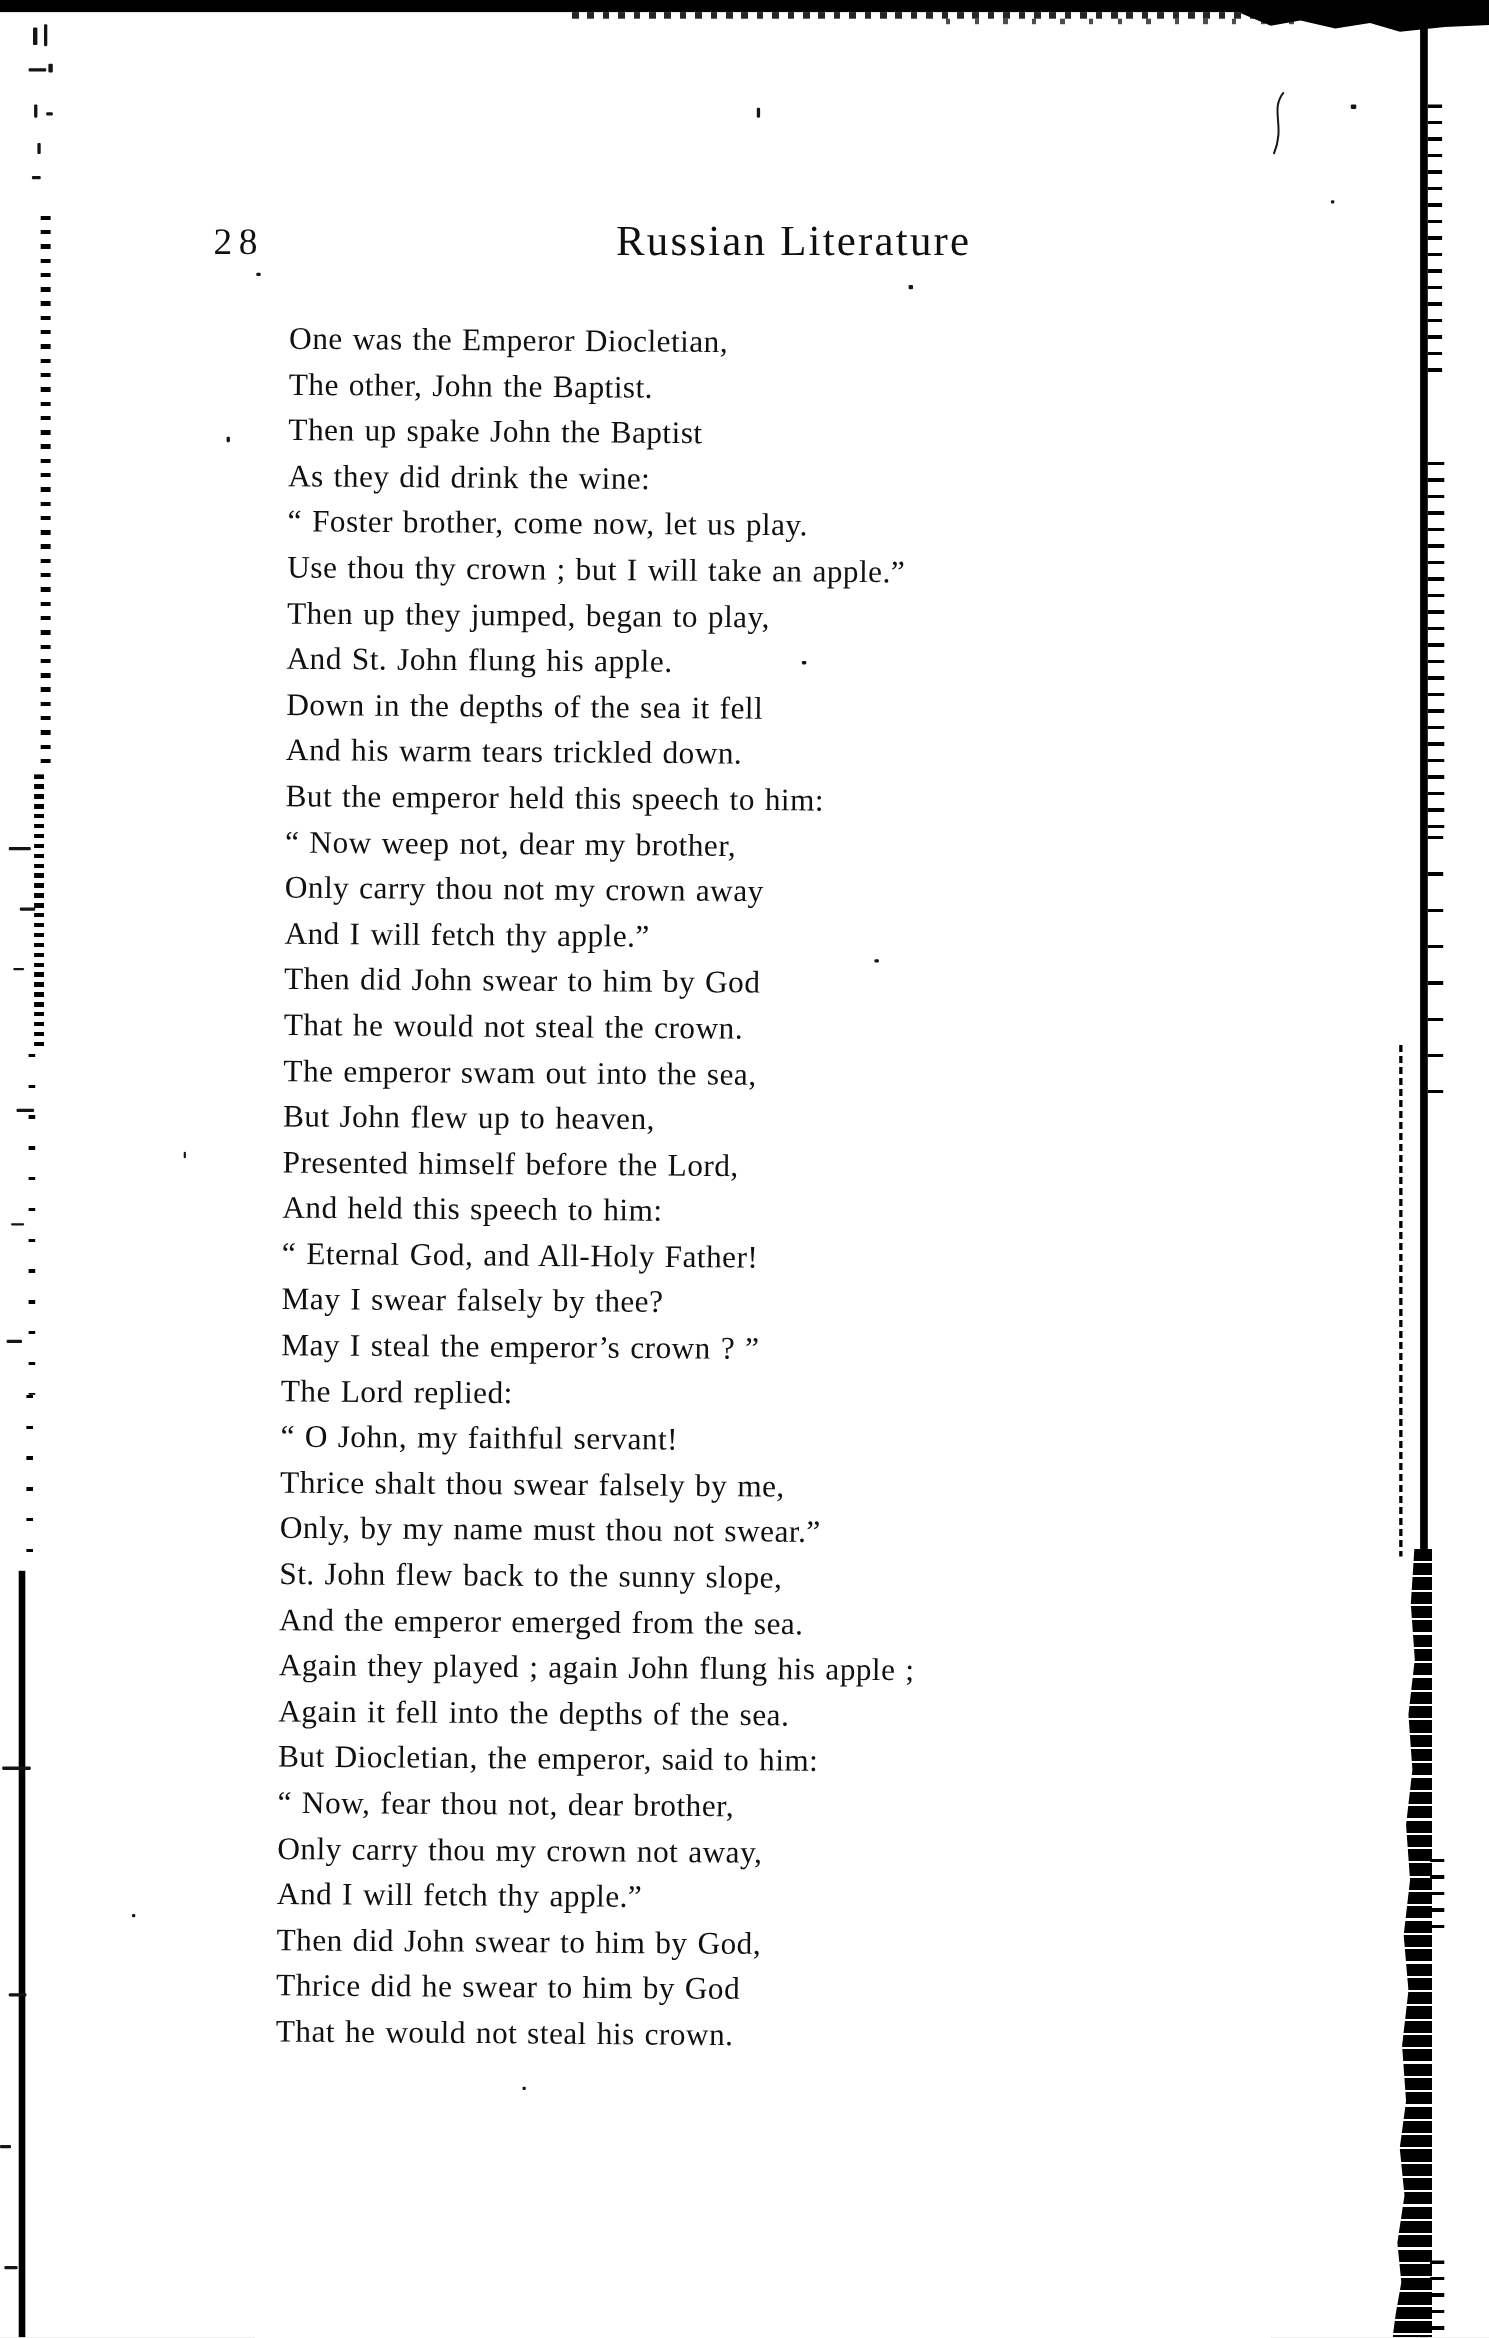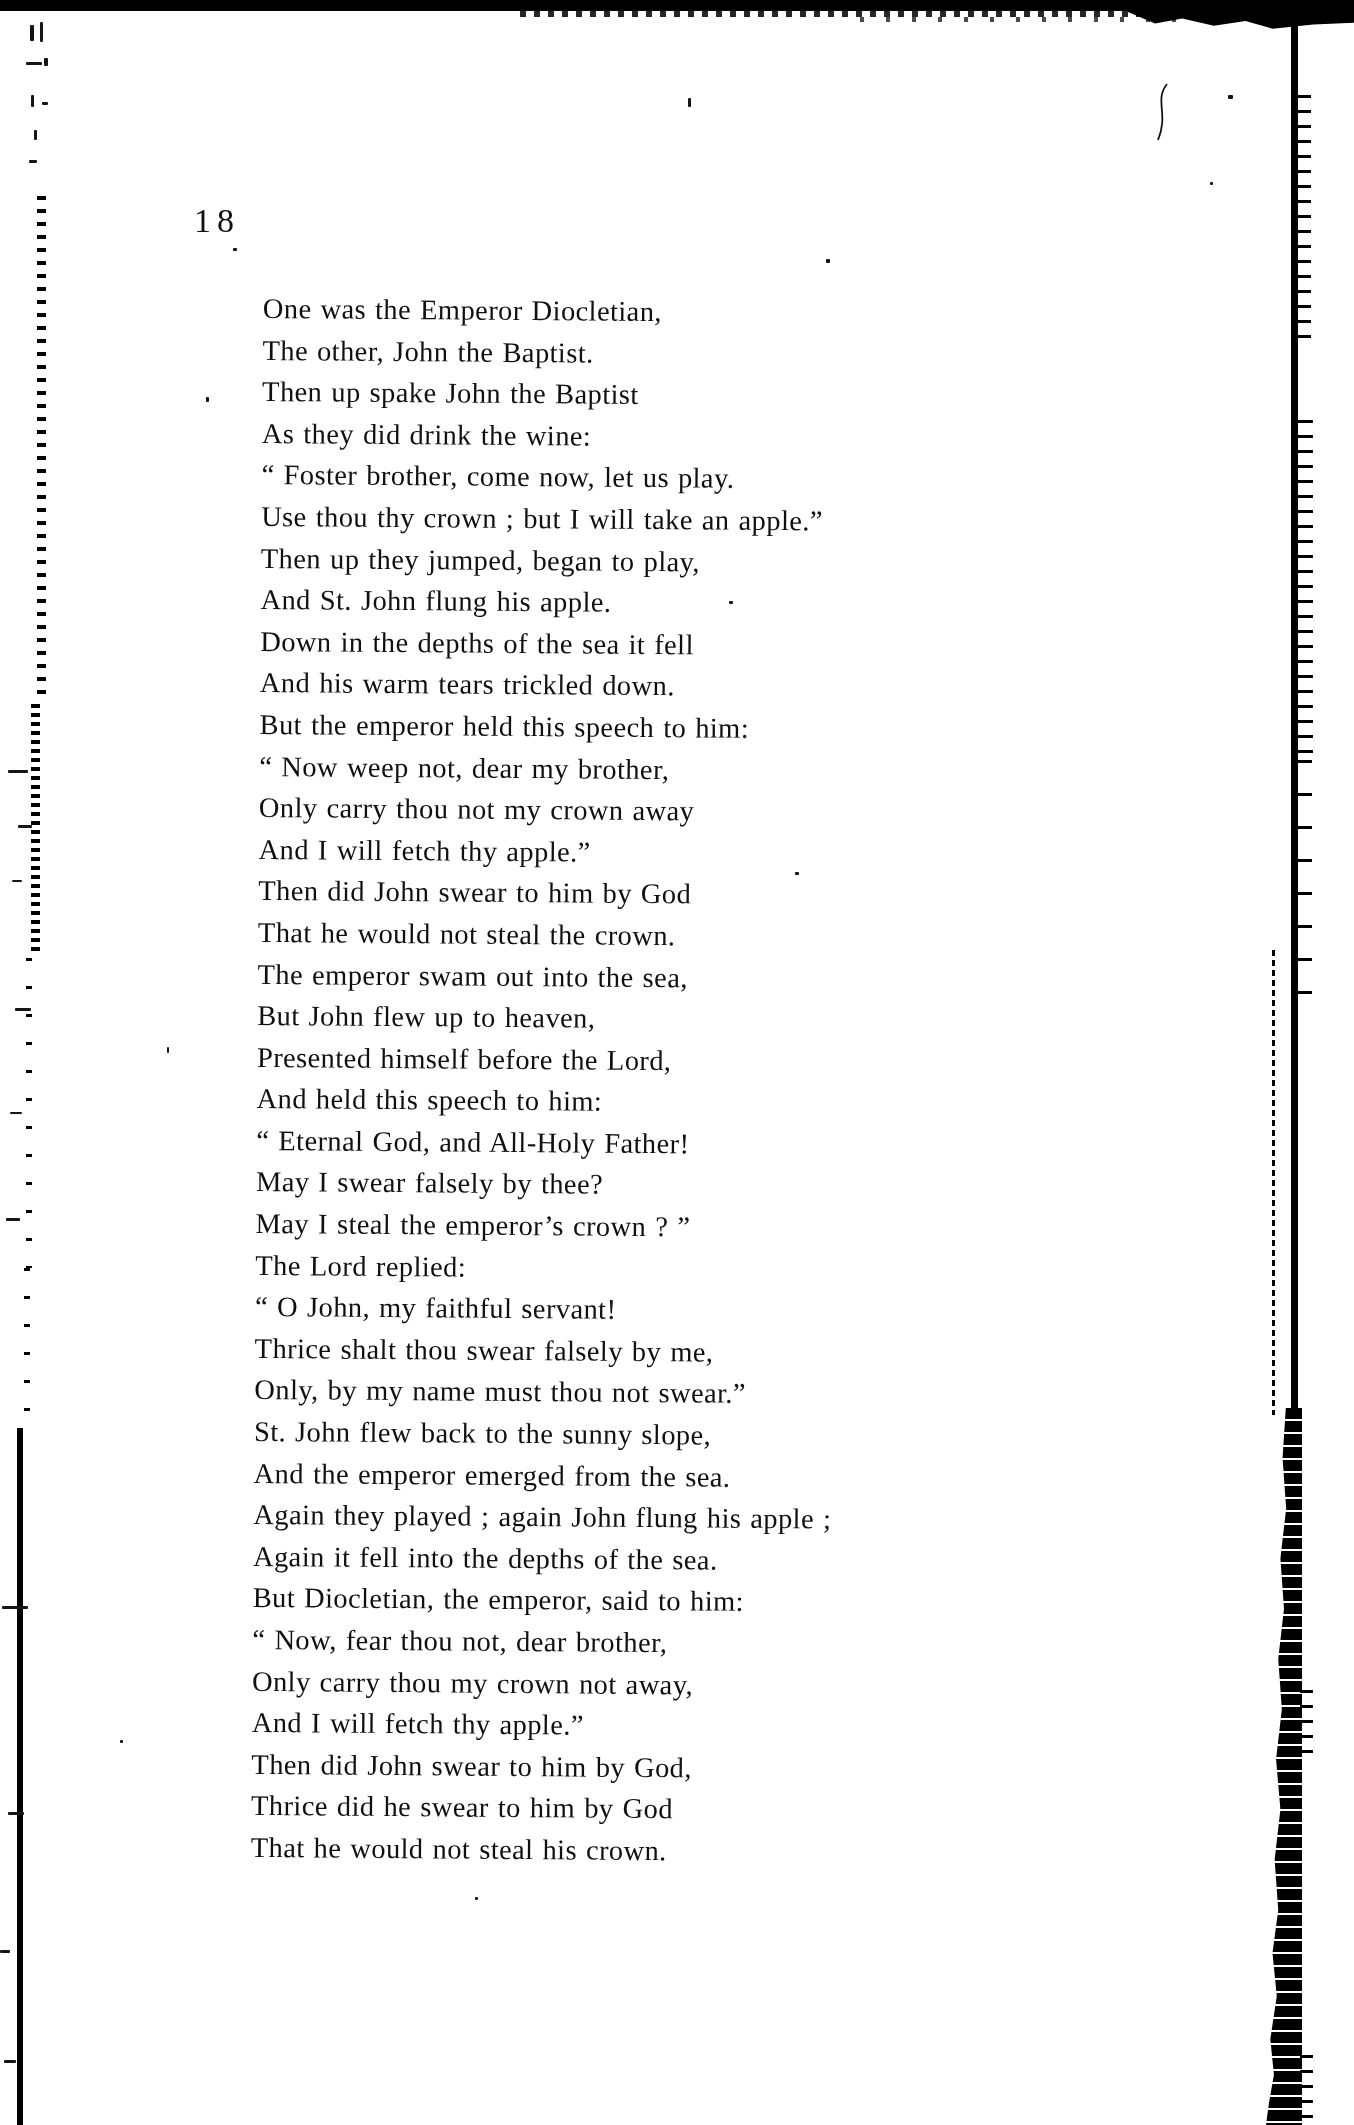--- a/index.html
+++ b/index.html
@@ -53,21 +53,22 @@
   .rough-line{
     left:1272px;top:950px;width:3px;height:465px;
     background:repeating-linear-gradient(180deg,#000 0 6px,transparent 6px 10px);
   }
 </style>
 </head>
 <body>
 
 <div class="screen">
 
-  <div class="page-number">18</div>
+  <div class="page-number">28</div>
+  <div class="page-title">Russian Literature</div>
 
   <div class="poem">
       <div class="poem-line">One was the Emperor Diocletian,</div>
       <div class="poem-line">The other, John the Baptist.</div>
       <div class="poem-line">Then up spake John the Baptist</div>
       <div class="poem-line">As they did drink the wine:</div>
       <div class="poem-line">“ Foster brother, come now, let us play.</div>
       <div class="poem-line">Use thou thy crown ; but I will take an apple.”</div>
       <div class="poem-line">Then up they jumped, began to play,</div>
       <div class="poem-line">And St. John flung his apple.</div>

